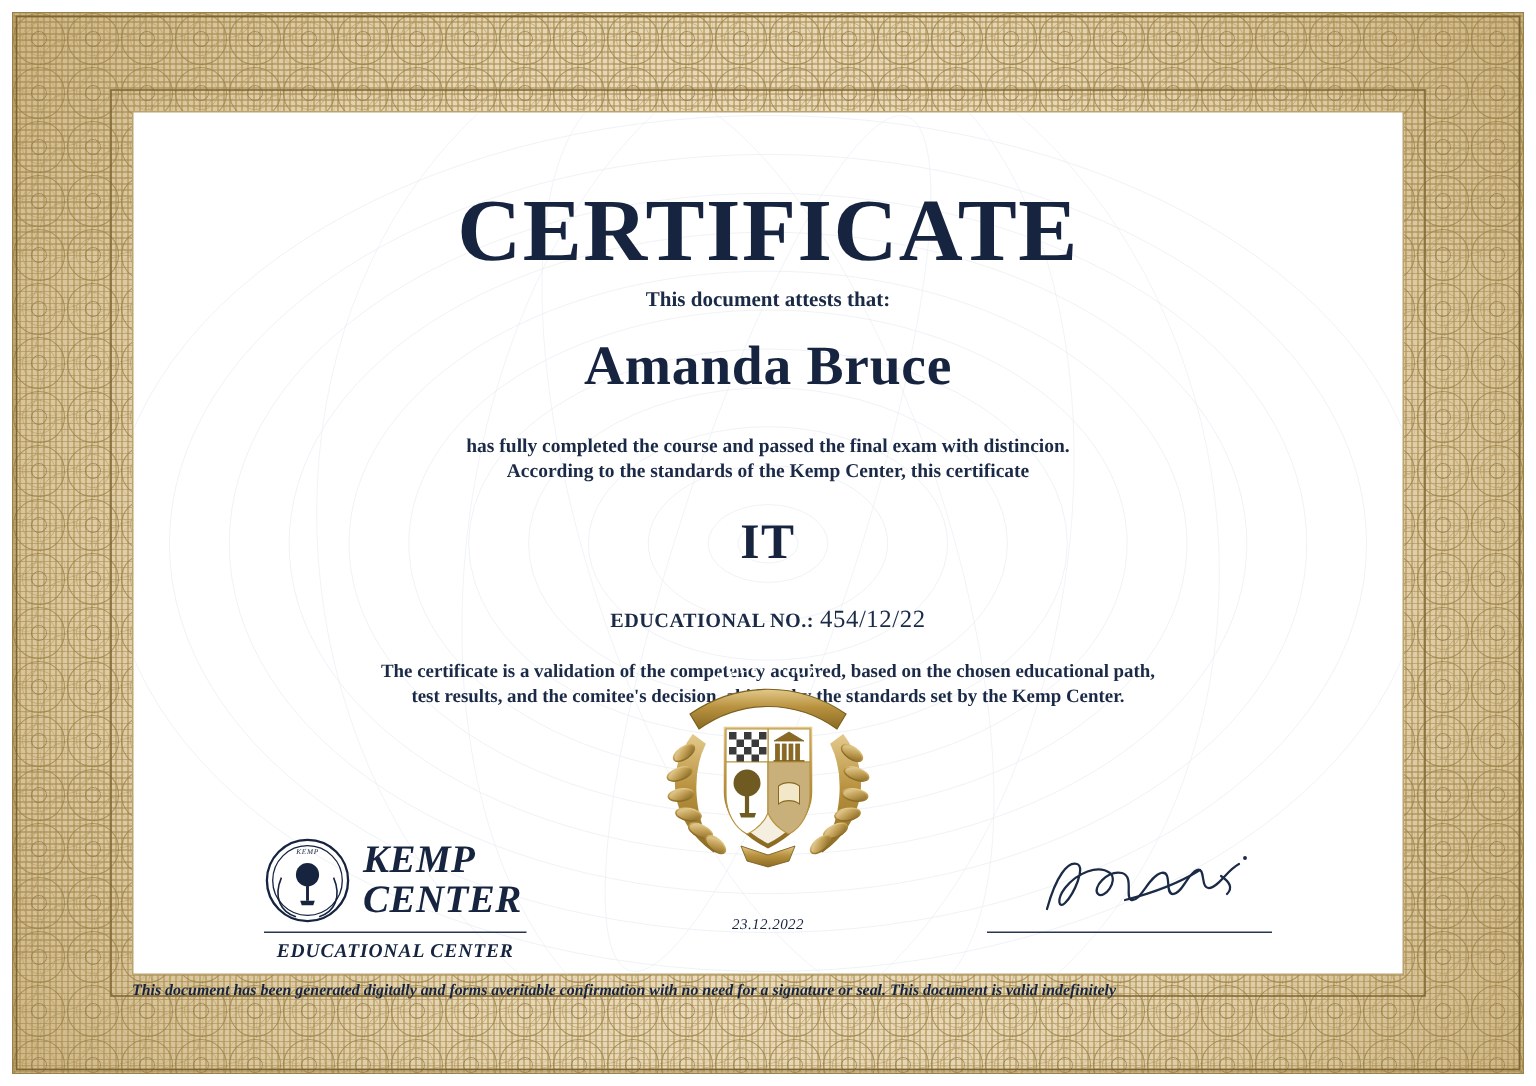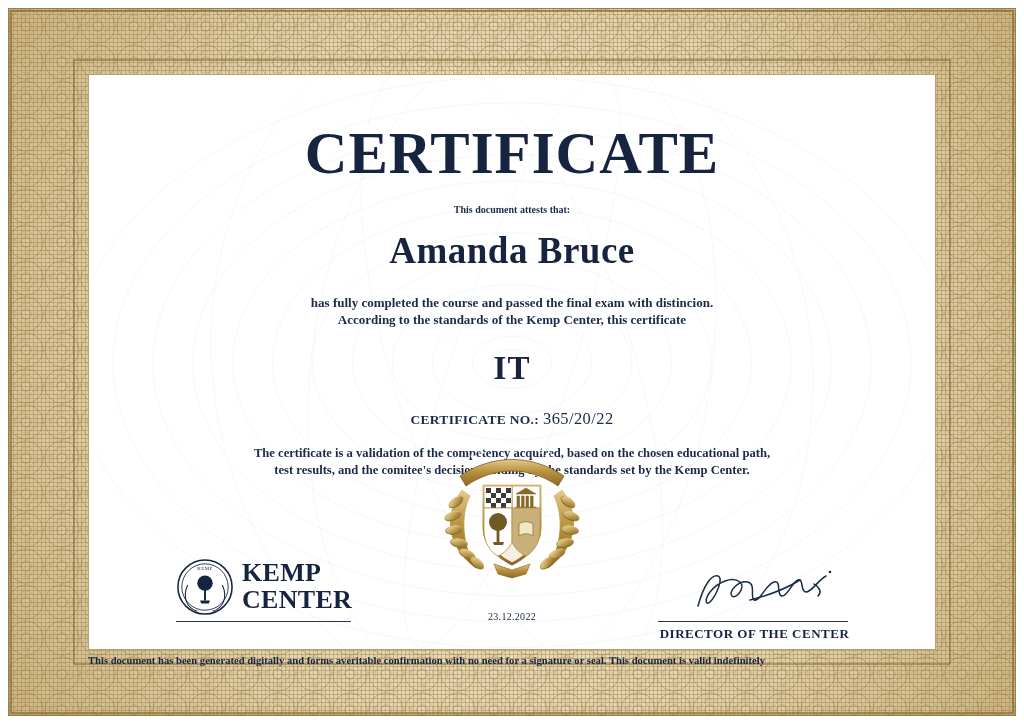--- a/index.html
+++ b/index.html
@@ -85,22 +85,22 @@
   .cert-title {
     margin: 0;
     padding-top: 45px;
     font-size: 59px;
     letter-spacing: 1px;
     font-weight: bold;
     color: #16243f;
     font-family: "Liberation Serif", serif;
   }
   .attests {
-    margin: 16px 0 0 0;
-    font-size: 10px;
+    margin: 5px 0 0 0;
+    font-size: 14px;
     font-weight: bold;
     color: #1b2a47;
   }
   .recipient-name {
     margin: 14px 0 12px 0;
     font-size: 37px;
     font-weight: bold;
     color: #16243f;
     letter-spacing: 0.5px;
   }
@@ -153,20 +153,21 @@
     height: 145px;
   }
 
   
   .footer {
     position: absolute;
     left: 0;
     right: 0;
     bottom: 0;
     height: 130px;
+    font-style: italic;
   }
   .brand-block {
     position: absolute;
     left: 88px;
     bottom: 34px;
     width: 175px;
     display: flex;
     align-items: center;
     gap: 8px;
   }
@@ -317,21 +318,21 @@
     <p class="recipient-name">Amanda Bruce</p>
 
     <div class="body-text">
       <div>has fully completed the course and passed the final exam with distincion.</div>
       <div>According to the standards of the Kemp Center, this certificate</div>
     </div>
 
     <p class="course-name">IT</p>
 
     <p class="cert-no-row">
-      <span class="label">CERTIFICATE NO.:</span><span class="value">365/20/22</span>
+      <span class="label">EDUCATIONAL NO.:</span><span class="value">454/12/22</span>
     </p>
 
     <div class="validation-text">
       <div>The certificate is a validation of the competency acquired, based on the chosen educational path,</div>
       <div>test results, and the comitee's decision, abiding by the standards set by the Kemp Center.</div>
     </div>
 
     <svg class="emblem" viewBox="0 0 160 145">
       <defs>
         <linearGradient id="goldg" x1="0" y1="0" x2="0" y2="1">
@@ -430,32 +431,32 @@
             <path d="M25 44 L35 44 L34 47 L26 47 Z"></path>
           </g>
           <text x="30" y="12" text-anchor="middle" font-family="Liberation Serif, serif" font-size="5" fill="#16243f" letter-spacing="0.5">KEMP</text>
         </svg>
         <div class="brand-name">
           <div>KEMP</div>
           <div>CENTER</div>
         </div>
       </div>
       <div class="brand-rule"></div>
+      <div class="brand-caption">EDUCATIONAL CENTER</div>
 
       <div class="date-text">23.12.2022</div>
 
       <div class="signature-block">
         <svg class="signature-svg" viewBox="0 0 150 52">
           <g fill="none" stroke="#1b2a47" stroke-width="1.5" stroke-linecap="round">
             <path d="M10 40 C16 18 24 8 30 10 C36 12 28 30 22 36 C18 40 16 34 22 26 C30 16 44 10 52 16 C58 21 48 34 44 30 C40 26 50 14 60 16 C68 18 62 32 66 34 C72 36 78 18 86 16 C94 14 88 30 94 30 C100 30 104 16 110 14 C116 12 112 26 118 26 C124 26 130 14 138 10"></path>
             <path d="M62 34 C78 30 96 24 112 14"></path>
             <path d="M126 18 C132 22 134 26 130 30"></path>
           </g>
           <circle cx="142" cy="6" r="1.3" fill="#1b2a47"></circle>
         </svg>
       </div>
       <div class="sig-rule"></div>
-      <div class="sig-caption">DIRECTOR OF THE CENTER</div>
 
       <div class="disclaimer">This document has been generated digitally and forms averitable confirmation with no need for a signature or seal. This document is valid indefinitely</div>
     </div>
   </div>
 </div>
 
 </body></html>

